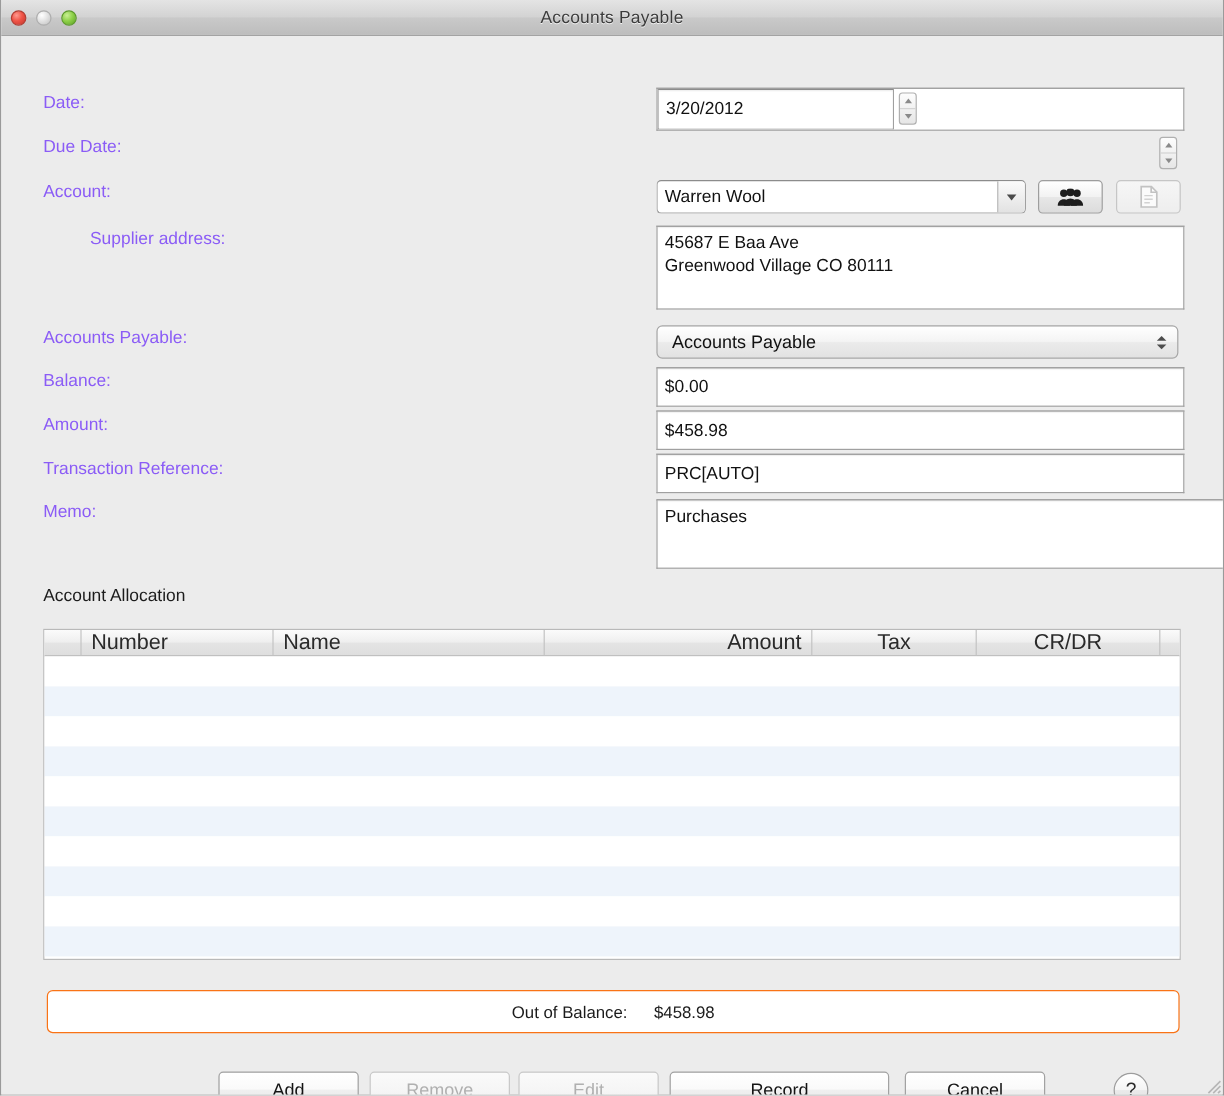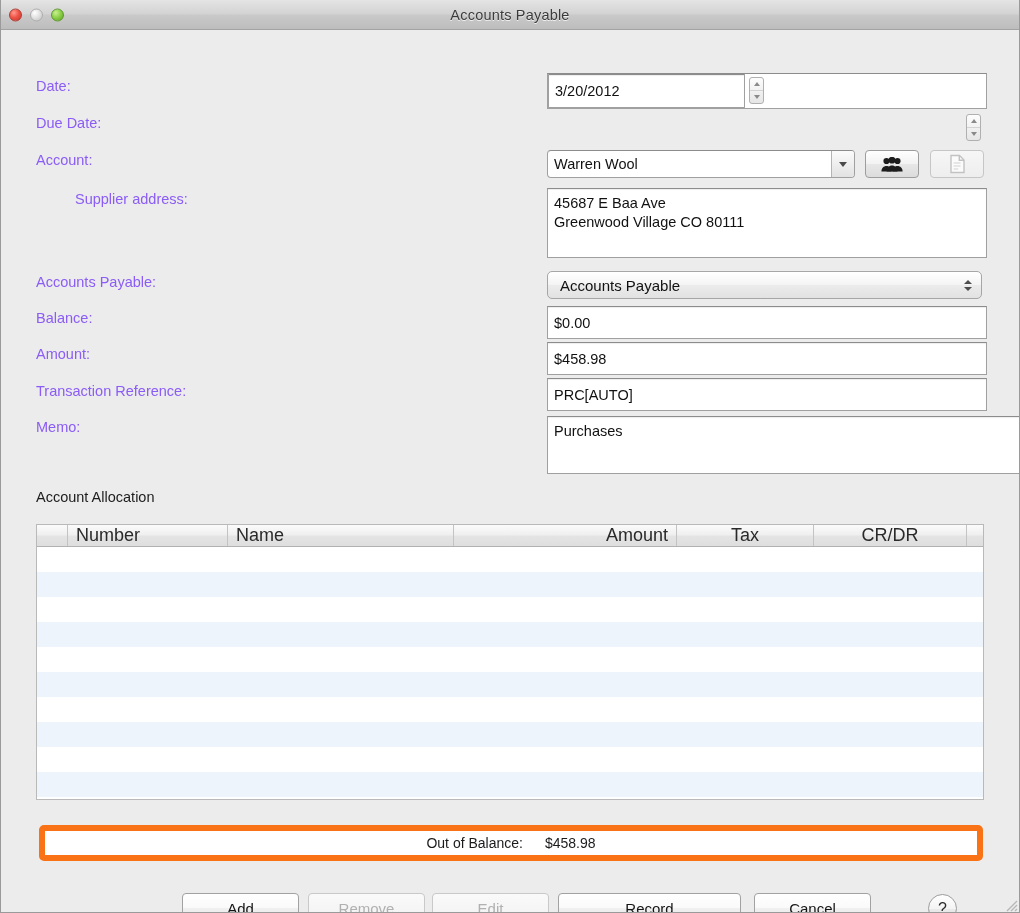--- a/index.html
+++ b/index.html
@@ -257,21 +257,21 @@
     box-sizing: border-box;
   }
   .trow.alt { background: #eef4fb; }
   .trow.plain { background: #ffffff; }
 
   
   .balance-bar {
     position: absolute;
     box-sizing: border-box;
     background: #ffffff;
-    border: 6px solid #f97316;
+    border: 1px solid #f97316;
     border-radius: 5px;
     display: flex;
     align-items: center;
     justify-content: center;
     gap: 22px;
     font-size: 14px;
     color: #1b1b1b;
   }
 
   

